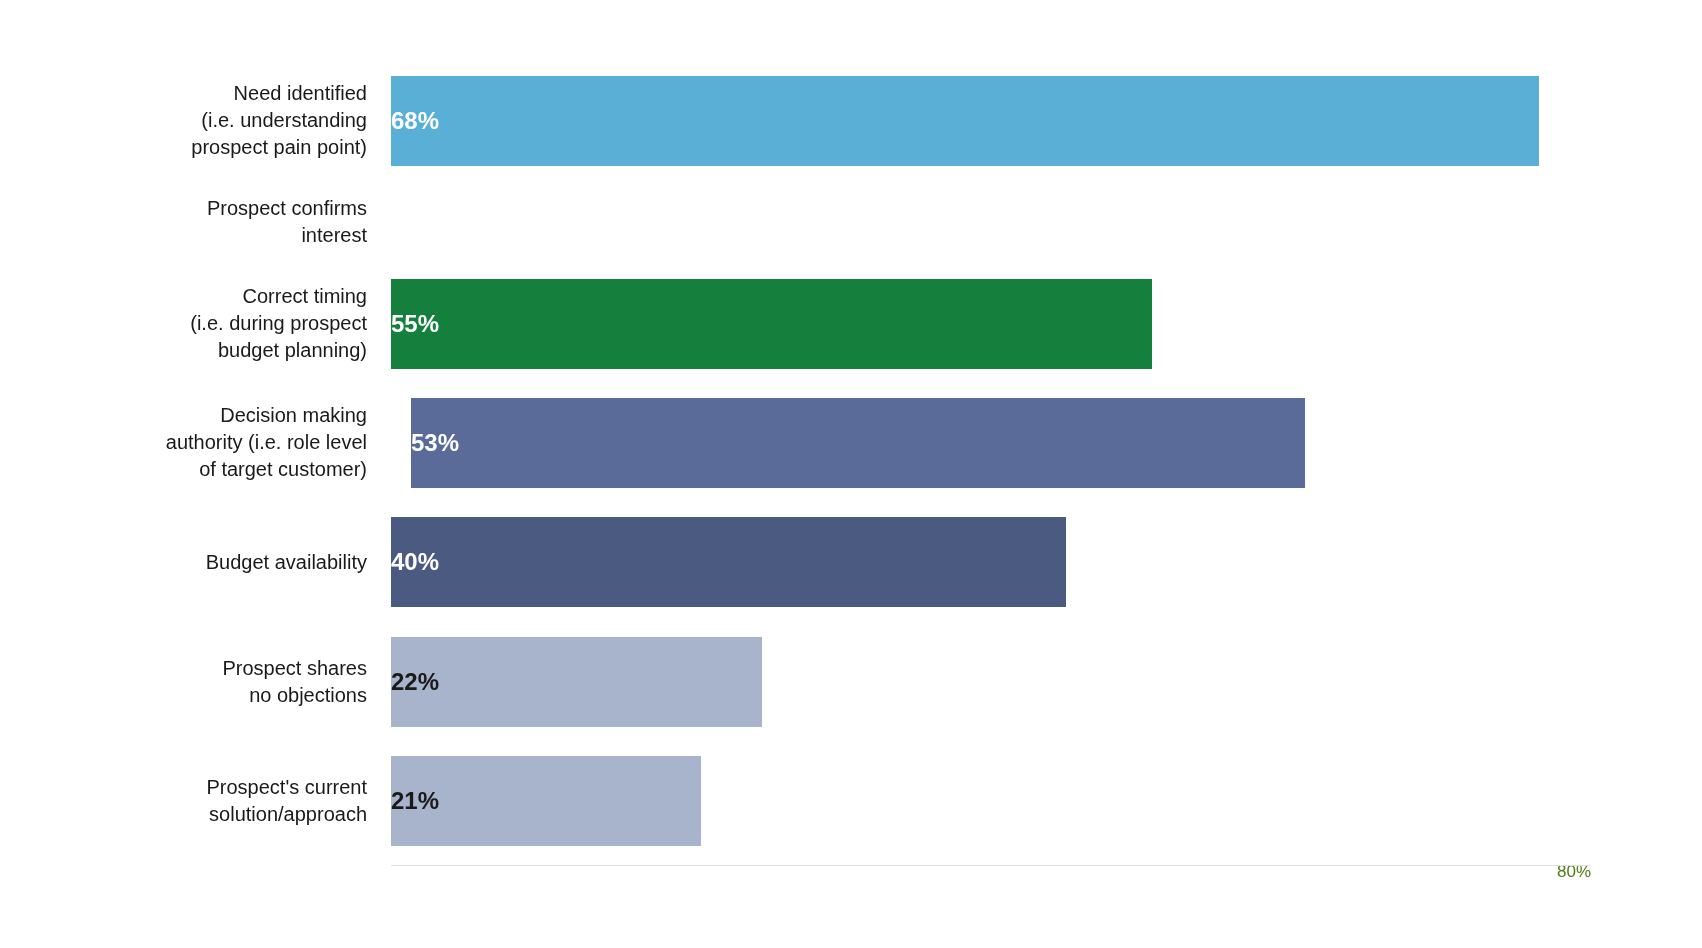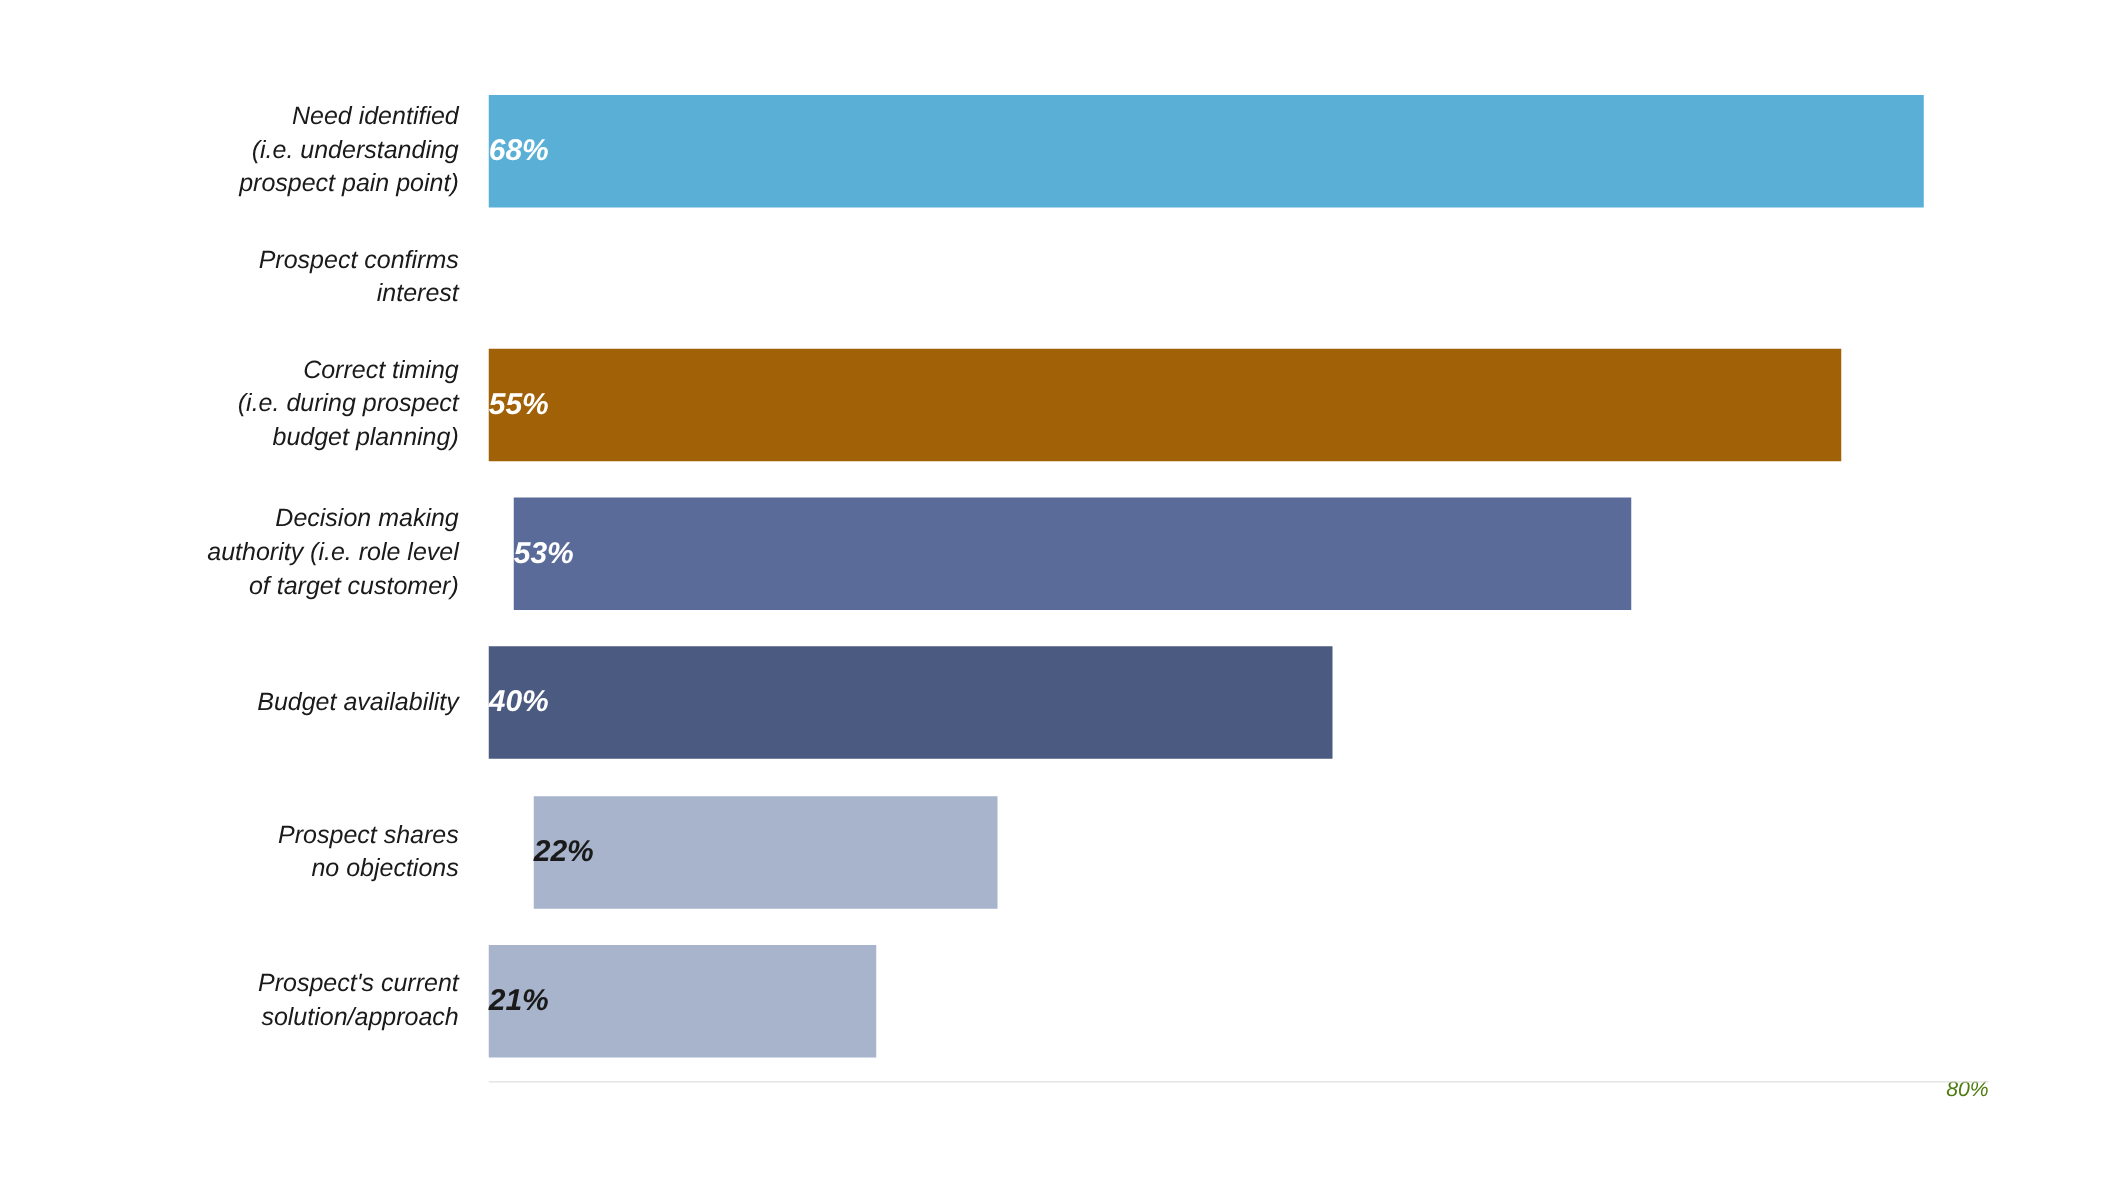--- a/index.html
+++ b/index.html
@@ -1,15 +1,15 @@
 <!DOCTYPE html>
 <html><head>
   <meta charset="utf-8">
   <style>
-    * { box-sizing: border-box; margin: 0; padding: 0; font-style: italic; }
+    * { box-sizing: border-box; margin: 0; padding: 0; }
     body {
       width: 1702px;
       height: 948px;
       background: #ffffff;
       font-family: -apple-system, BlinkMacSystemFont, 'Segoe UI', Arial, sans-serif;
       display: flex;
       align-items: center;
       justify-content: center;
     }
     .chart-container {
@@ -84,21 +84,21 @@
             <span class="bar-value">68%</span>
           </div>
         </div>
       </div>
       <div class="bar-row">
         <div class="label-col">Prospect confirms<br>interest</div>
       </div>
       <div class="bar-row">
         <div class="label-col">Correct timing<br>(i.e. during prospect<br>budget planning)</div>
         <div class="bar-col">
-          <div class="bar" style="background-color: #a16207; width: 1082px;">
+          <div class="bar" style="background-color: #15803d; width: 761px;">
             <span class="bar-value">55%</span>
           </div>
         </div>
       </div>
       <div class="bar-row">
         <div class="label-col">Decision making<br>authority (i.e. role level<br>of target customer)</div>
         <div class="bar-col">
           <div class="bar" style="background-color: rgb(91, 107, 153); width: 894.375px; margin-left: 20px;">
             <span class="bar-value">53%</span>
           </div>
@@ -108,21 +108,21 @@
         <div class="label-col">Budget availability</div>
         <div class="bar-col">
           <div class="bar" style="background-color: rgb(74, 90, 128); width: 675px;">
             <span class="bar-value">40%</span>
           </div>
         </div>
       </div>
       <div class="bar-row">
         <div class="label-col">Prospect shares<br>no objections</div>
         <div class="bar-col">
-          <div class="bar" style="background-color: rgb(168, 180, 204); width: 371.25px; margin-left: 36px;">
+          <div class="bar" style="background-color: rgb(168, 180, 204); width: 371.25px;">
             <span class="bar-value dark-text">22%</span>
           </div>
         </div>
       </div>
       <div class="bar-row">
         <div class="label-col">Prospect's current<br>solution/approach</div>
         <div class="bar-col">
           <div class="bar" style="background-color: rgb(168, 180, 204); width: 310px;">
             <span class="bar-value dark-text">21%</span>
           </div>

